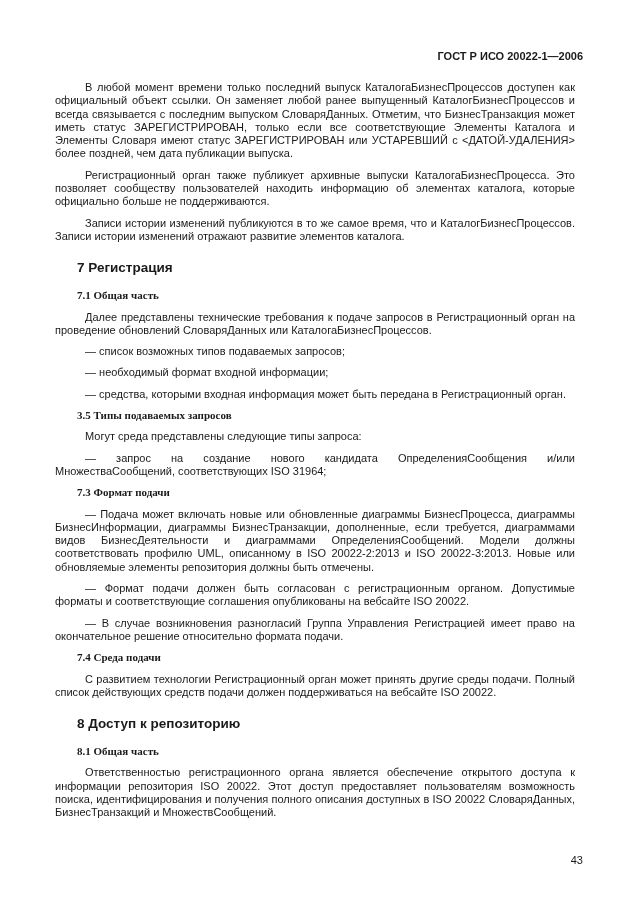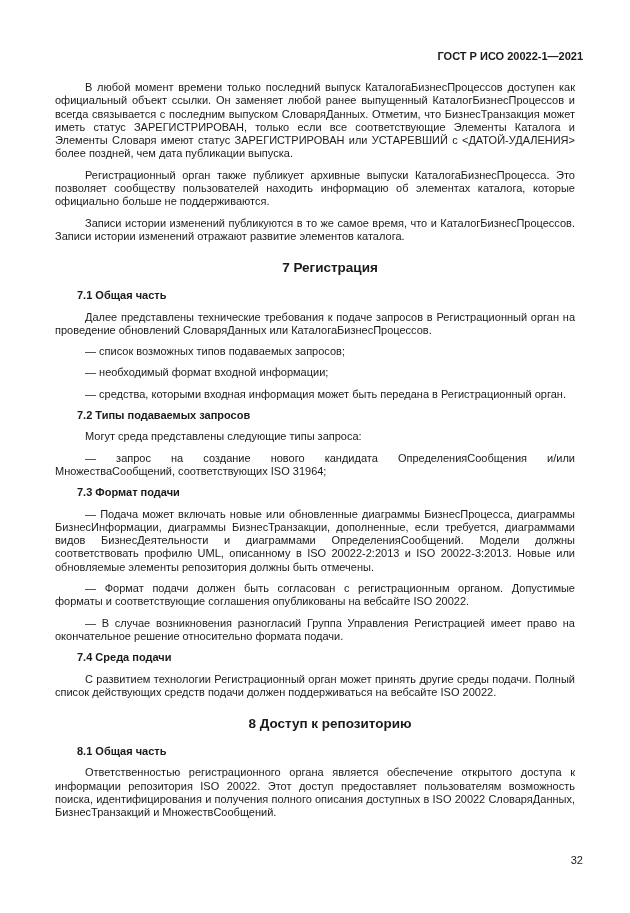--- a/index.html
+++ b/index.html
@@ -31,74 +31,75 @@
       line-height: 13.3px;
       text-align: justify;
     }
     .para {
       margin: 8px;
       text-indent: 30px;
     }
     .heading-1 {
       font-size: 13.5px;
       font-weight: bold;
-      text-align: center;
+      text-align: left;
       margin: 17px 0 13px 30px;
       line-height: 16px;
     }
     .heading-2 {
       font-size: 11px;
       font-weight: bold;
       text-align: left;
       margin: 8px 0 4px 30px;
       line-height: 13.3px;
+      font-family: Liberation Serif, serif;
     }
     .page-number {
       position: absolute;
       right: 47px;
       bottom: 46px;
       font-size: 11px;
       line-height: 13px;
     }
   </style>
 </head>
 <body>
 
 <div class="page">
 
   <div class="page-header">
-    <span>ГОСТ Р ИСО 20022-1—2021</span>
+    <span>ГОСТ Р ИСО 20022-1—2006</span>
   </div>
 
   <div class="content">
     <p class="para">В любой момент времени только последний выпуск КаталогаБизнесПроцессов доступен как официальный объект ссылки. Он заменяет любой ранее выпущенный КаталогБизнесПроцессов и всегда связывается с последним выпуском СловаряДанных. Отметим, что БизнесТранзакция может иметь статус ЗАРЕГИСТРИРОВАН, только если все соответствующие Элементы Каталога и Элементы Словаря имеют статус ЗАРЕГИСТРИРОВАН или УСТАРЕВШИЙ с &lt;ДАТОЙ-УДАЛЕНИЯ&gt; более поздней, чем дата публикации выпуска.</p>
     <p class="para">Регистрационный орган также публикует архивные выпуски КаталогаБизнесПроцесса. Это позволяет сообществу пользователей находить информацию об элементах каталога, которые официально больше не поддерживаются.</p>
     <p class="para">Записи истории изменений публикуются в то же самое время, что и КаталогБизнесПроцессов. Записи истории изменений отражают развитие элементов каталога.</p>
 
     <h2 class="heading-1">7 Регистрация</h2>
 
     <h3 class="heading-2">7.1 Общая часть</h3>
     <p class="para">Далее представлены технические требования к подаче запросов в Регистрационный орган на проведение обновлений СловаряДанных или КаталогаБизнесПроцессов.</p>
     <p class="para">— список возможных типов подаваемых запросов;</p>
     <p class="para">— необходимый формат входной информации;</p>
     <p class="para">— средства, которыми входная информация может быть передана в Регистрационный орган.</p>
 
-    <h3 class="heading-2">7.2 Типы подаваемых запросов</h3>
+    <h3 class="heading-2">3.5 Типы подаваемых запросов</h3>
     <p class="para">Могут среда представлены следующие типы запроса:</p>
     <p class="para">— запрос на создание нового кандидата ОпределенияСообщения и/или МножестваСообщений, соответствующих ISO 31964;</p>
 
     <h3 class="heading-2">7.3 Формат подачи</h3>
     <p class="para">— Подача может включать новые или обновленные диаграммы БизнесПроцесса, диаграммы БизнесИнформации, диаграммы БизнесТранзакции, дополненные, если требуется, диаграммами видов БизнесДеятельности и диаграммами ОпределенияСообщений. Модели должны соответствовать профилю UML, описанному в ISO 20022-2:2013 и ISO 20022-3:2013. Новые или обновляемые элементы репозитория должны быть отмечены.</p>
     <p class="para">— Формат подачи должен быть согласован с регистрационным органом. Допустимые форматы и соответствующие соглашения опубликованы на вебсайте ISO 20022.</p>
     <p class="para">— В случае возникновения разногласий Группа Управления Регистрацией имеет право на окончательное решение относительно формата подачи.</p>
 
     <h3 class="heading-2">7.4 Среда подачи</h3>
     <p class="para">С развитием технологии Регистрационный орган может принять другие среды подачи. Полный список действующих средств подачи должен поддерживаться на вебсайте ISO 20022.</p>
 
     <h2 class="heading-1">8 Доступ к репозиторию</h2>
 
     <h3 class="heading-2">8.1 Общая часть</h3>
     <p class="para">Ответственностью регистрационного органа является обеспечение открытого доступа к информации репозитория ISO 20022. Этот доступ предоставляет пользователям возможность поиска, идентифицирования и получения полного описания доступных в ISO 20022 СловаряДанных, БизнесТранзакций и МножествСообщений.</p>
   </div>
 
-  <div class="page-number">32</div>
+  <div class="page-number">43</div>
 
 </div>
 
 </body></html>

